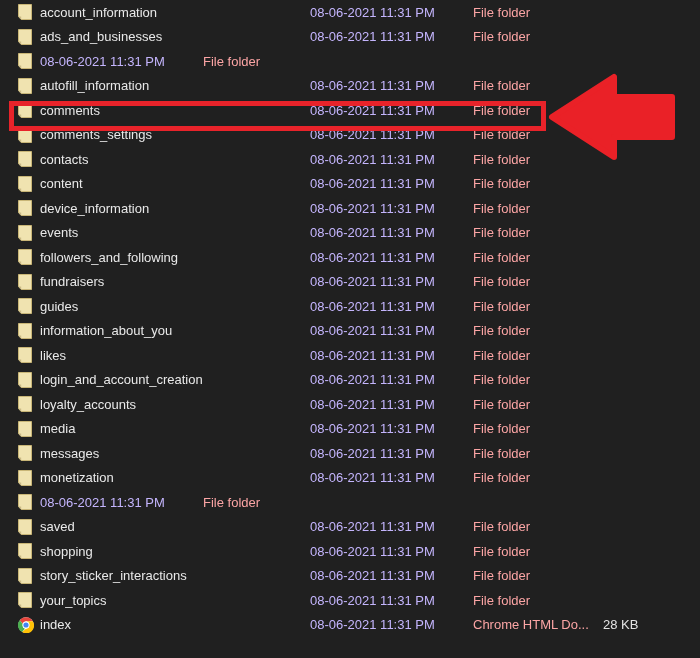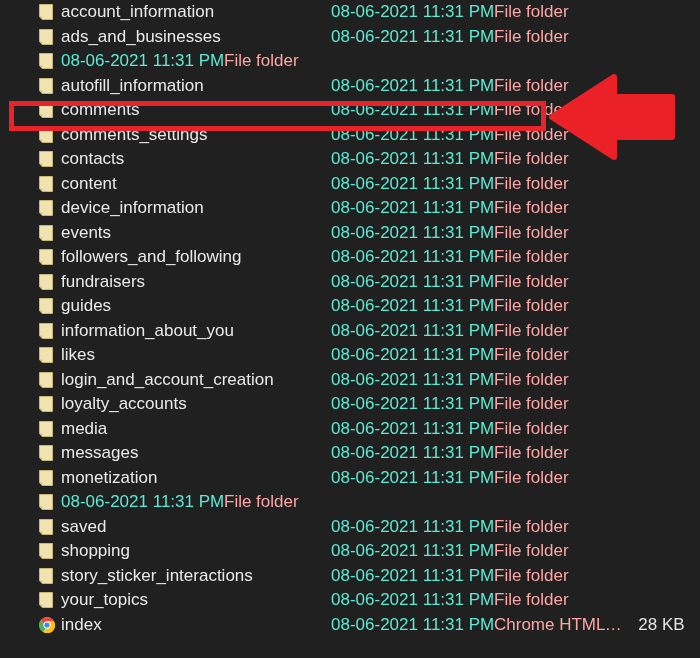--- a/index.html
+++ b/index.html
@@ -27,55 +27,54 @@
     left: 0;
     top: 0;
     width: 700px;
   }
   .file-row {
     position: relative;
     height: 24.5px;
     display: flex;
     align-items: center;
     color: #e9e9e9;
-    font-size: 17px;
+    font-size: 13px;
     white-space: nowrap;
-    padding-left: 21px;
   }
   .cell-icon {
     width: 40px;
     min-width: 40px;
     display: flex;
     align-items: center;
     justify-content: flex-start;
     padding-left: 18px;
     box-sizing: border-box;
   }
   .cell-name {
     width: 270px;
     min-width: 270px;
     overflow: hidden;
     text-overflow: ellipsis;
   }
   .cell-date {
     width: 163px;
     min-width: 163px;
-    color: #5eead4;
+    color: #c4b5fd;
   }
   .cell-type {
     width: 130px;
     min-width: 130px;
     color: #fca5a5;
     overflow: hidden;
     text-overflow: ellipsis;
   }
   .cell-size {
     width: 87px;
     min-width: 87px;
-    text-align: center;
+    text-align: left;
     padding-right: 12px;
     box-sizing: border-box;
     color: #e3e3e3;
   }
 
   
   .folder-ico {
     display: block;
     width: 14px;
     height: 16px;

